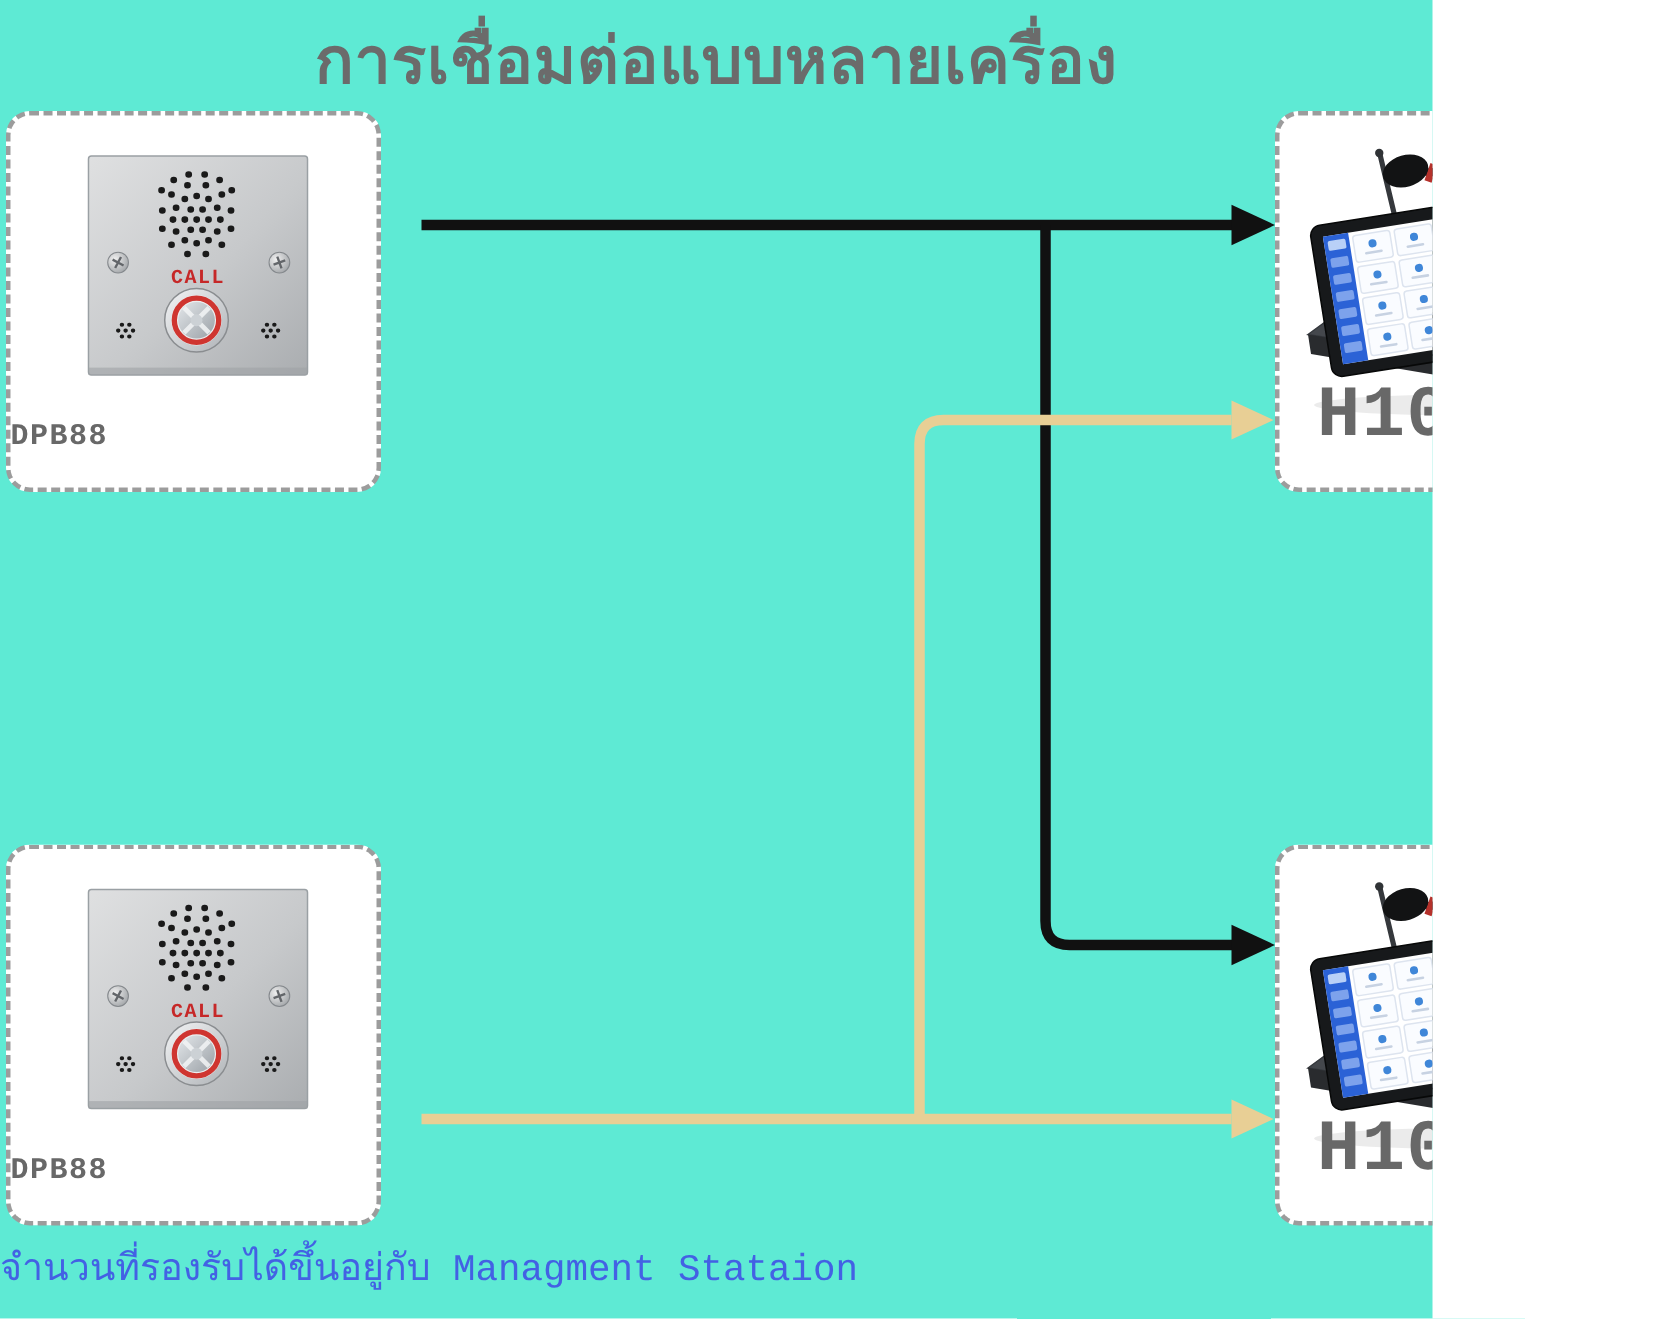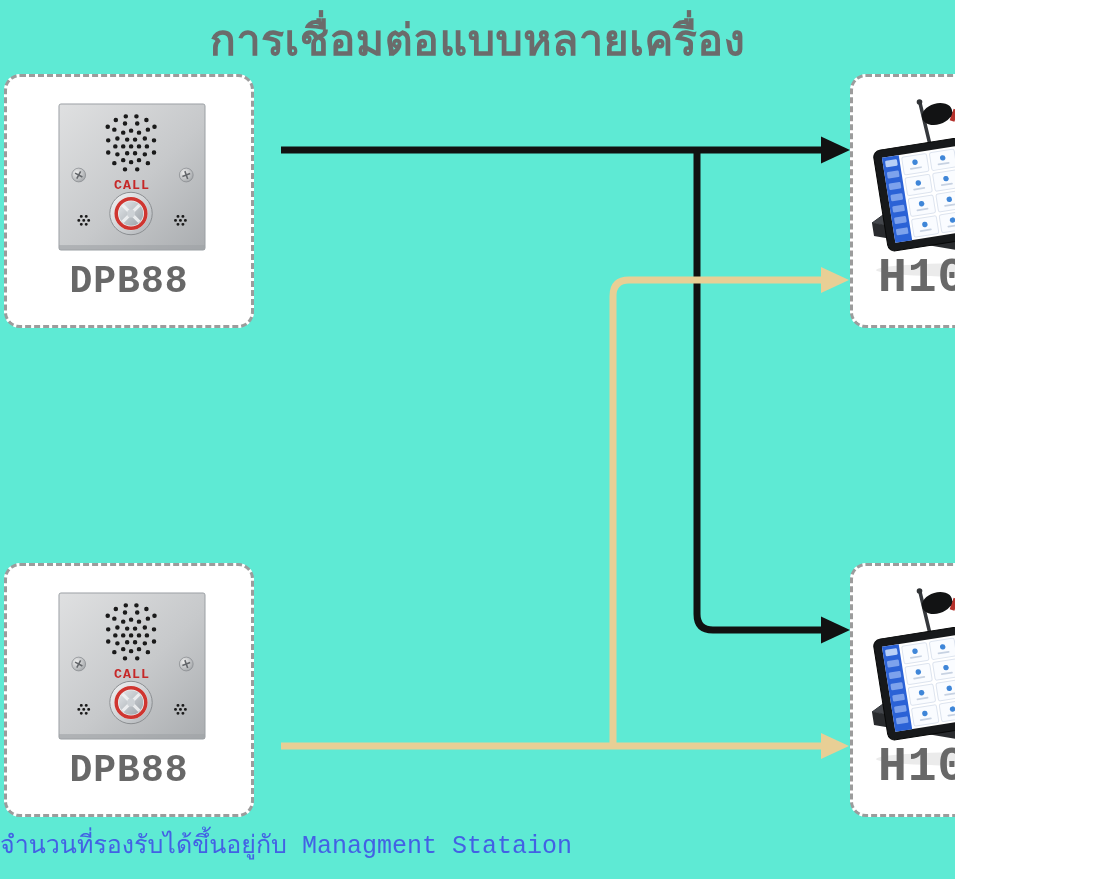--- a/index.html
+++ b/index.html
@@ -4,22 +4,22 @@
 <style>
   html,body{margin:0;padding:0;background:#ffffff;}
   .stage{position:relative;width:955px;height:879px;background:#5eead4;overflow:hidden;
          font-family:Liberation Mono, monospace;}
   .title{position:absolute;top:6px;left:0;width:100%;text-align:center;
          font-size:43px;font-weight:700;color:#6b6b6b;letter-spacing:.5px;}
   .caption{position:absolute;top:824px;left:0;width:100%;text-align:left;
            font-size:25px;font-weight:500;color:#4361e4;}
   .device-box{position:absolute;border:3px dashed #9c9c9c;border-radius:16px;box-sizing:border-box;background:#fff;}
   .dev-img{position:absolute;}
-  .dpb-label{position:absolute;left:0;bottom:22px;width:100%;text-align:center;
-             font-size:38px;font-weight:700;color:#686868;letter-spacing:1px;}
+  .dpb-label{position:absolute;left:0;bottom:22px;width:100%;text-align:left;
+             font-size:20px;font-weight:700;color:#686868;letter-spacing:1px;}
   .h10-label{position:absolute;left:25px;bottom:20px;font-size:48px;font-weight:700;color:#686868;letter-spacing:1px;}
   .overlay{position:absolute;left:0;top:0;pointer-events:none;}
   .defs-holder{position:absolute;width:0;height:0;overflow:hidden;}
 </style>
 </head>
 <body>
 
 <div class="stage">
 
   <svg class="defs-holder" xmlns="http://www.w3.org/2000/svg">

